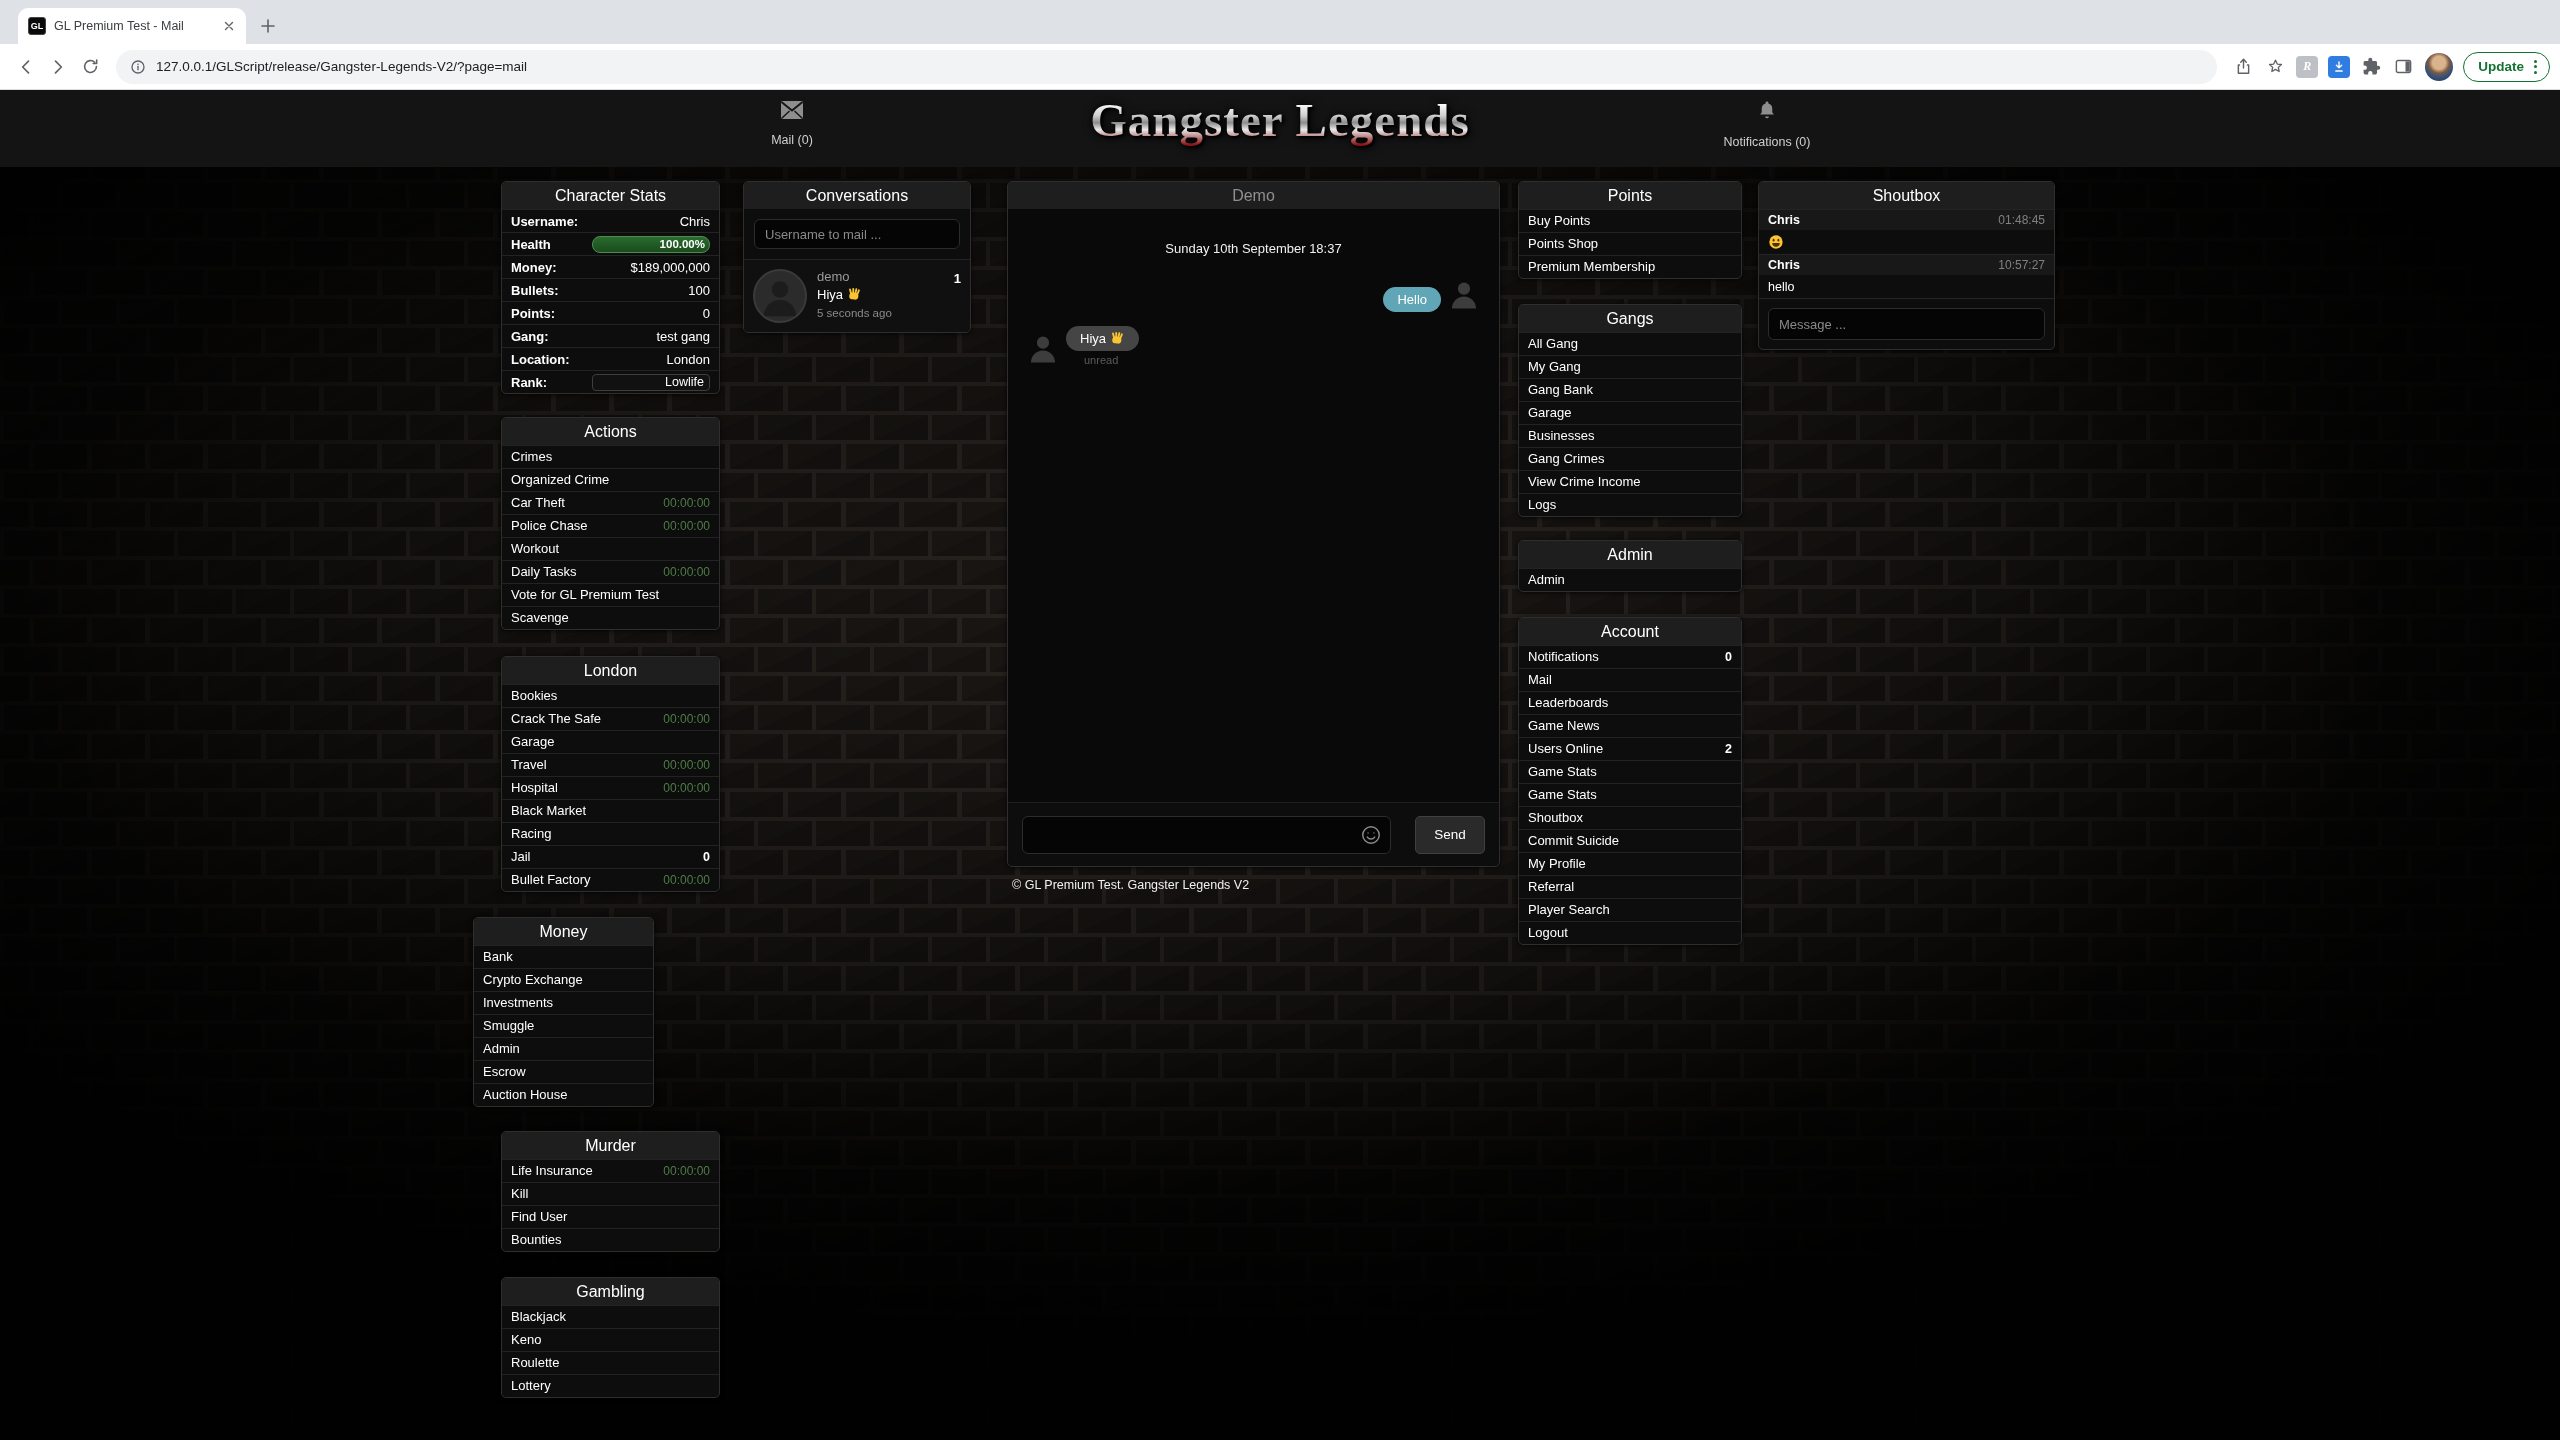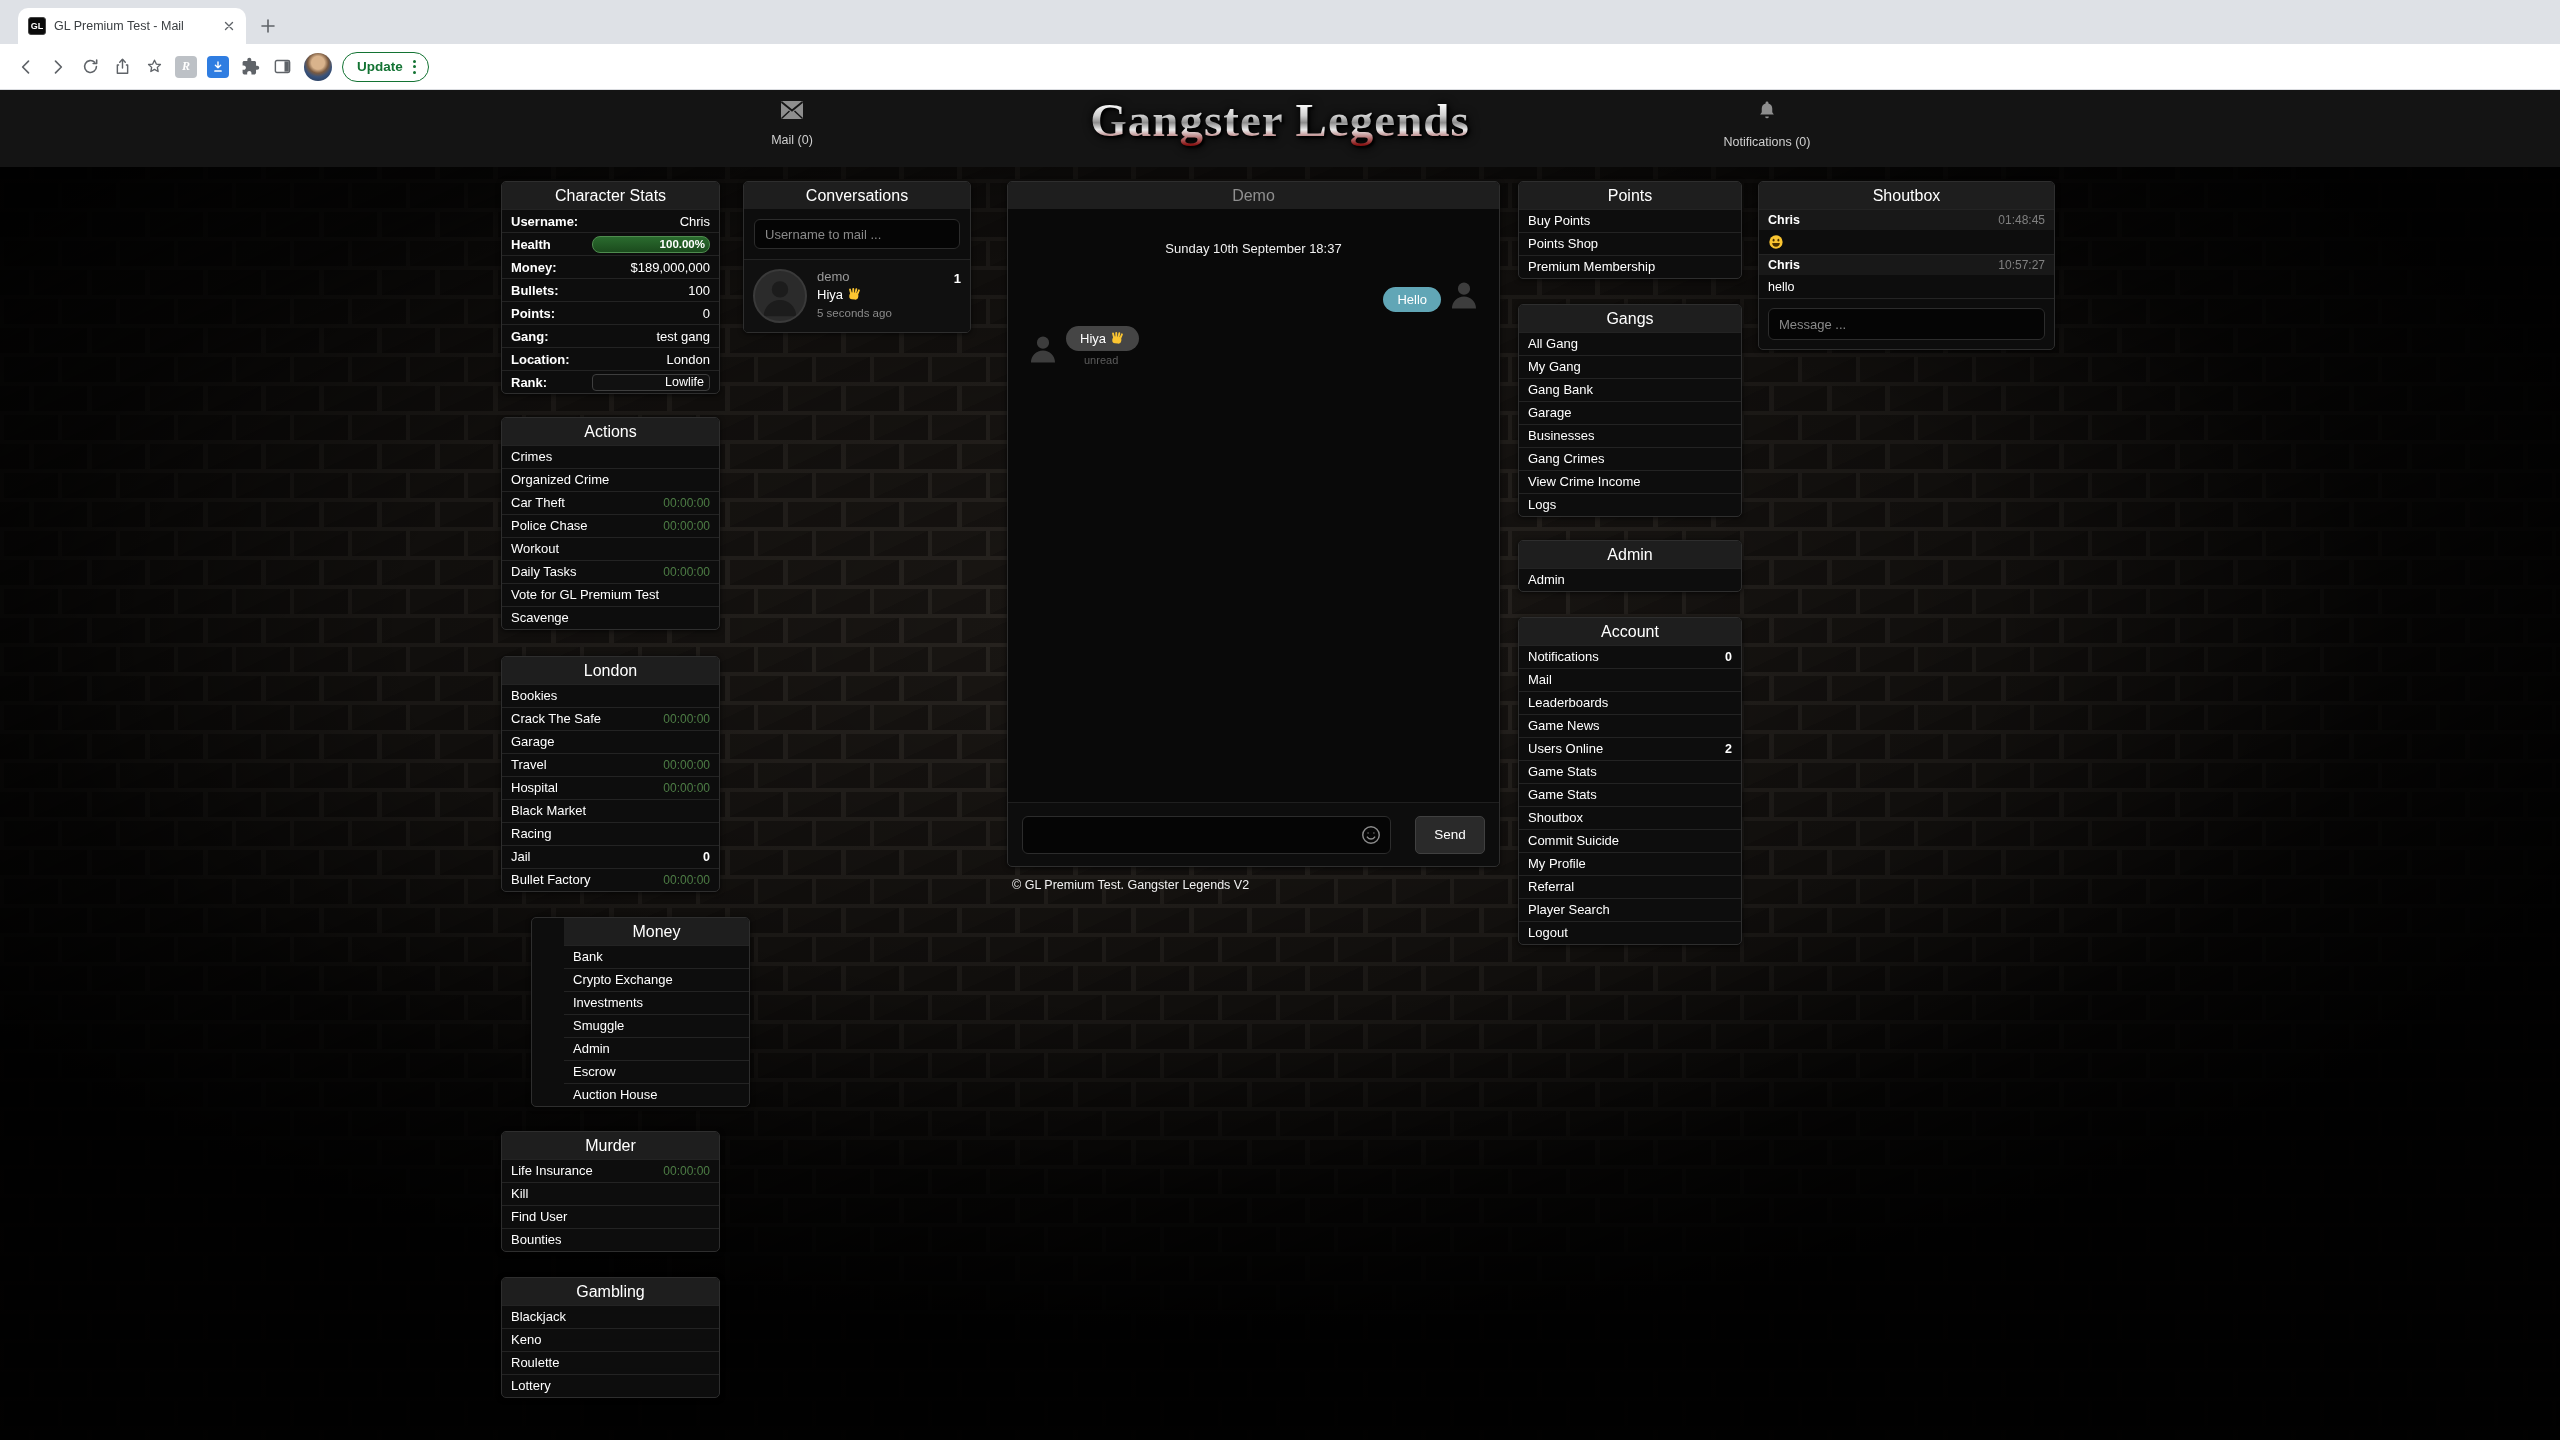--- a/index.html
+++ b/index.html
@@ -64,21 +64,21 @@
   .stat-label{font-weight:700;}
   .health-bar{width:118px;height:17px;border:1px solid #4f8c4f;border-radius:8px;
     background:linear-gradient(180deg,#2a6b2e,#1b4b1d);display:flex;align-items:center;justify-content:flex-end;
     padding-right:4px;font-size:11.5px;font-weight:700;color:#fff;}
   .rank-pill{width:118px;height:17px;border:1px solid #3e3e3e;border-radius:4px;background:#111;
     display:flex;align-items:center;justify-content:flex-end;padding-right:5px;font-size:12.5px;color:#fff;}
 
   #panel-stats{left:501px;top:91px;width:219px;}
   #panel-actions{left:501px;top:327px;width:219px;}
   #panel-london{left:501px;top:566px;width:219px;}
-  #panel-money{left:531px;top:827px;width:219px;padding-left:32px;}
+  #panel-money{left:473px;top:827px;width:181px;}
   #panel-murder{left:501px;top:1041px;width:219px;}
   #panel-gambling{left:501px;top:1187px;width:219px;}
   #panel-conversations{left:743px;top:91px;width:228px;}
   #panel-chat{left:1007px;top:91px;width:493px;height:686px;}
   #panel-points{left:1518px;top:91px;width:224px;}
   #panel-gangs{left:1518px;top:214px;width:224px;}
   #panel-admin{left:1518px;top:450px;width:224px;}
   #panel-account{left:1518px;top:527px;width:224px;}
   #panel-shoutbox{left:1758px;top:91px;width:297px;}
 
@@ -157,20 +157,28 @@
     <div class="tb-btn">
       <svg width="20" height="20" viewBox="0 0 24 24">
         <path d="M9 5l7 7-7 7" stroke="#5f6368" stroke-width="2" fill="none" stroke-linecap="round" stroke-linejoin="round"></path>
       </svg>
     </div>
     <div class="tb-btn">
       <svg width="19" height="19" viewBox="0 0 24 24">
         <path d="M19.5 12a7.5 7.5 0 1 1-2.2-5.3" stroke="#5f6368" stroke-width="2" fill="none" stroke-linecap="round"></path>
         <path d="M19.8 3.8v4.4h-4.4" fill="none" stroke="#5f6368" stroke-width="2" stroke-linecap="round" stroke-linejoin="round"></path>
       </svg>
+    </div>
+    <div class="omnibox">
+      <svg width="16" height="16" viewBox="0 0 24 24">
+        <circle cx="12" cy="12" r="9" fill="none" stroke="#5f6368" stroke-width="2"></circle>
+        <path d="M12 11v5" stroke="#5f6368" stroke-width="2" stroke-linecap="round"></path>
+        <circle cx="12" cy="7.8" r="1.2" fill="#5f6368"></circle>
+      </svg>
+      <span class="url-text">127.0.0.1/GLScript/release/Gangster-Legends-V2/?page=mail</span>
     </div>
     <div class="tb-btn">
       <svg width="19" height="19" viewBox="0 0 24 24" fill="none" stroke="#5f6368" stroke-width="1.8" stroke-linecap="round" stroke-linejoin="round">
         <path d="M12 14V3.5"></path>
           <path d="M8.5 6.5L12 3l3.5 3.5"></path>
           <path d="M7 10H5.5v10.5h13V10H17"></path>
       </svg>
     </div>
     <div class="tb-btn">
       <svg width="19" height="19" viewBox="0 0 24 24">

